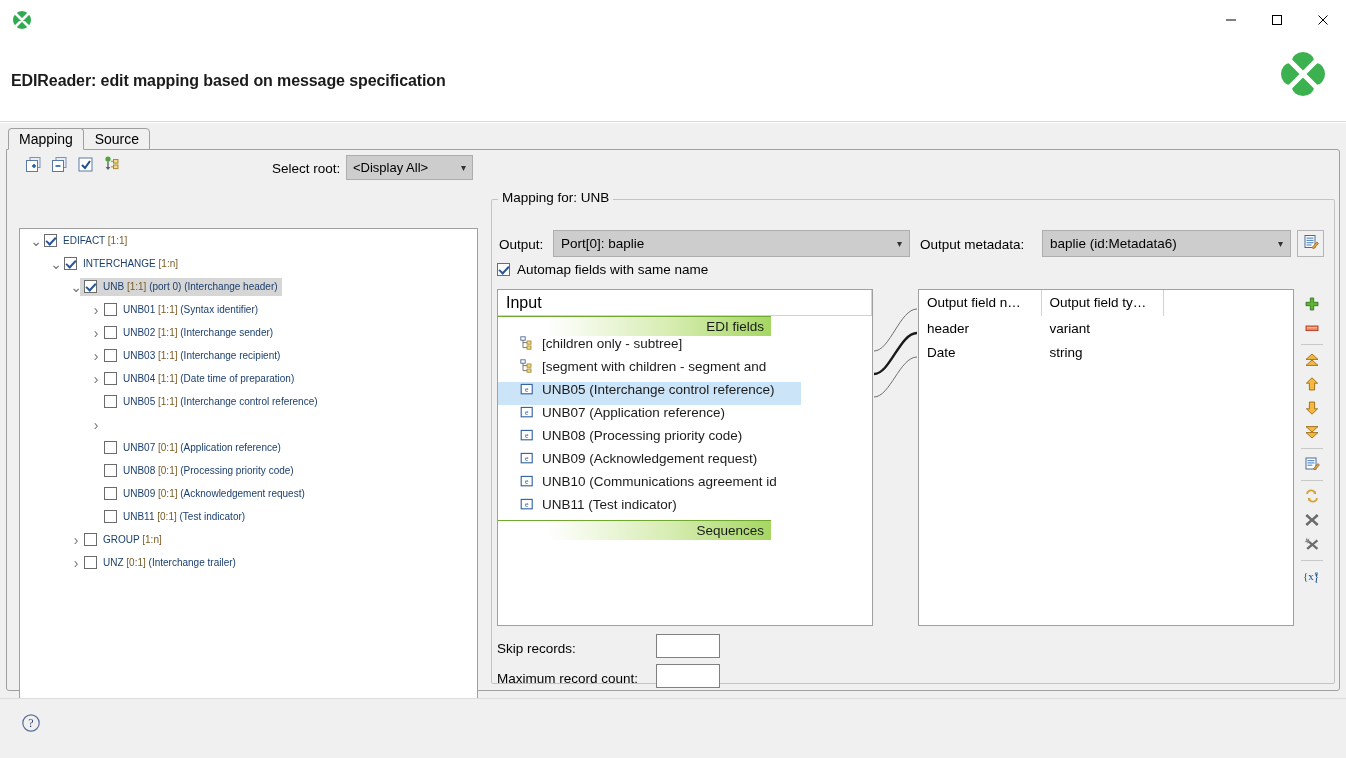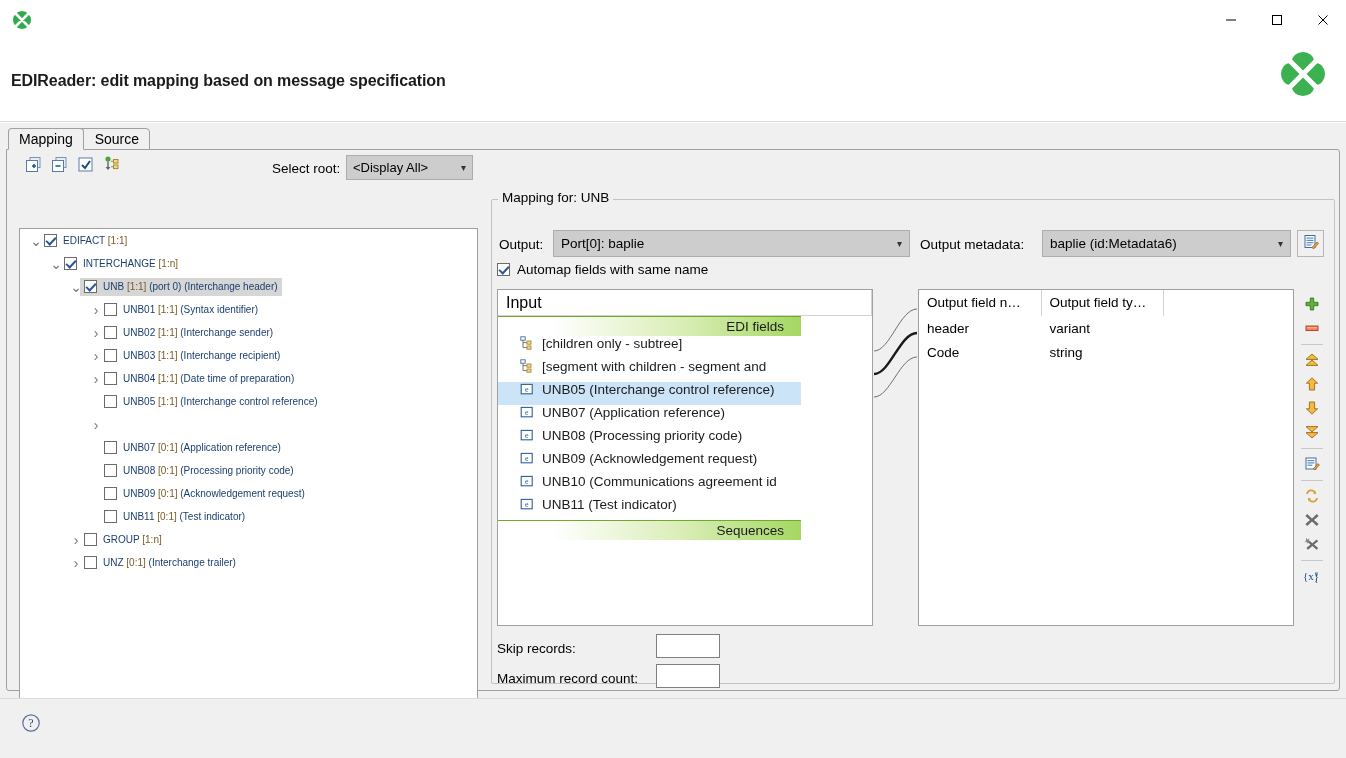--- a/index.html
+++ b/index.html
@@ -193,23 +193,23 @@
     font-size: 16px; background: #fff;
   }
   #input-hdr .colsep {
     margin-left: auto; width: 1px; height: 26px; background: #d2d2d2;
   }
   .section-hdr {
     height: 20px;
     border-top: 1px solid #70a830;
     background: linear-gradient(to right, #ffffff 0%, #ffffff 18%, #d8edb4 62%, #a5d762 100%);
     display: flex; align-items: center; justify-content: flex-end;
-    padding-right: 17px;
+    padding-right: 7px;
     font-size: 13.5px; color: #1a1a1a;
-    width: 303px;
+    width: 273px;
   }
   .irow {
     height: 23px; display: flex; align-items: flex-start;
     padding-left: 22px; white-space: nowrap;
     font-size: 13.5px; color: #1b1b1b;
   }
   .irow.selected { background: #cce4f7; width: 303px; }
   .iicon { flex: 0 0 16px; margin-right: 6px; display: flex; align-items: center; }
 
   
@@ -623,21 +623,21 @@
               <th class="c3"></th>
             </tr>
           </thead>
           <tbody id="output-body">
               <tr>
                 <td class="c1">header</td>
                 <td class="c2">variant</td>
                 <td class="c3"></td>
               </tr>
               <tr>
-                <td class="c1">Code</td>
+                <td class="c1">Date</td>
                 <td class="c2">string</td>
                 <td class="c3"></td>
               </tr>
             </tbody>
         </table>
       </div>
 
       <div id="vtoolbar">
         <div class="vi">
           <svg width="16" height="16" viewBox="0 0 16 16">

